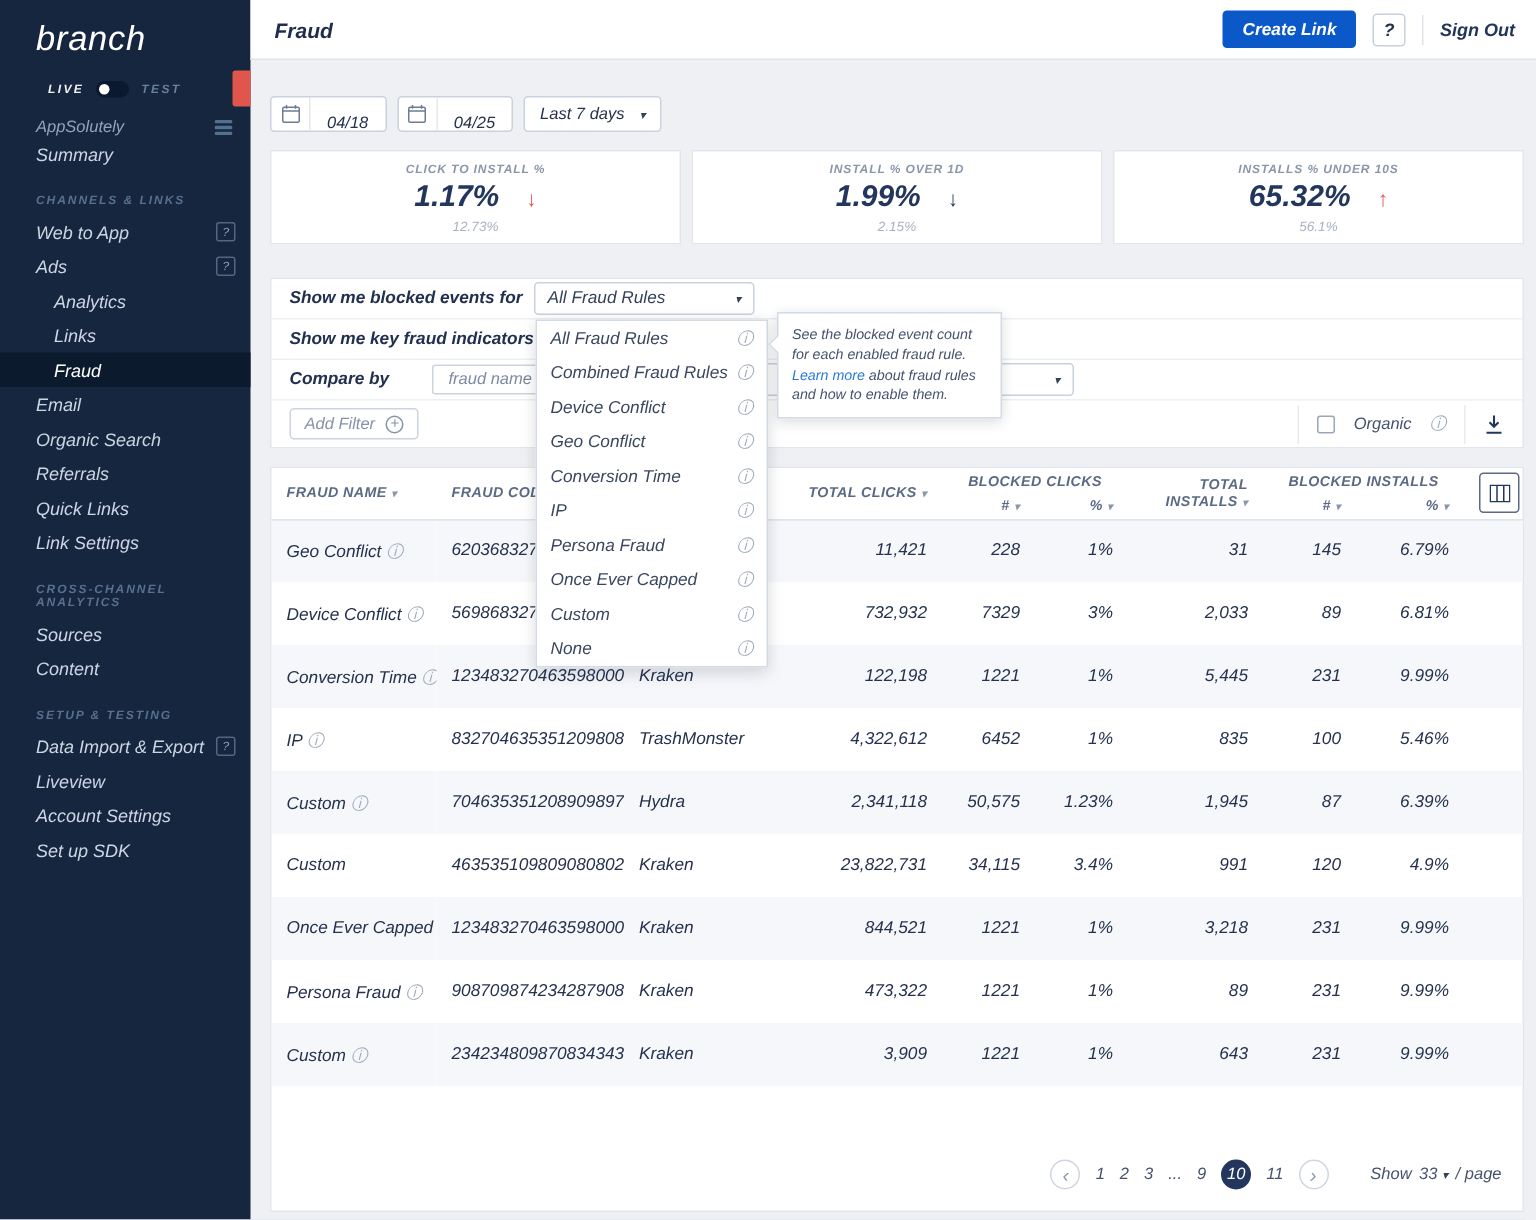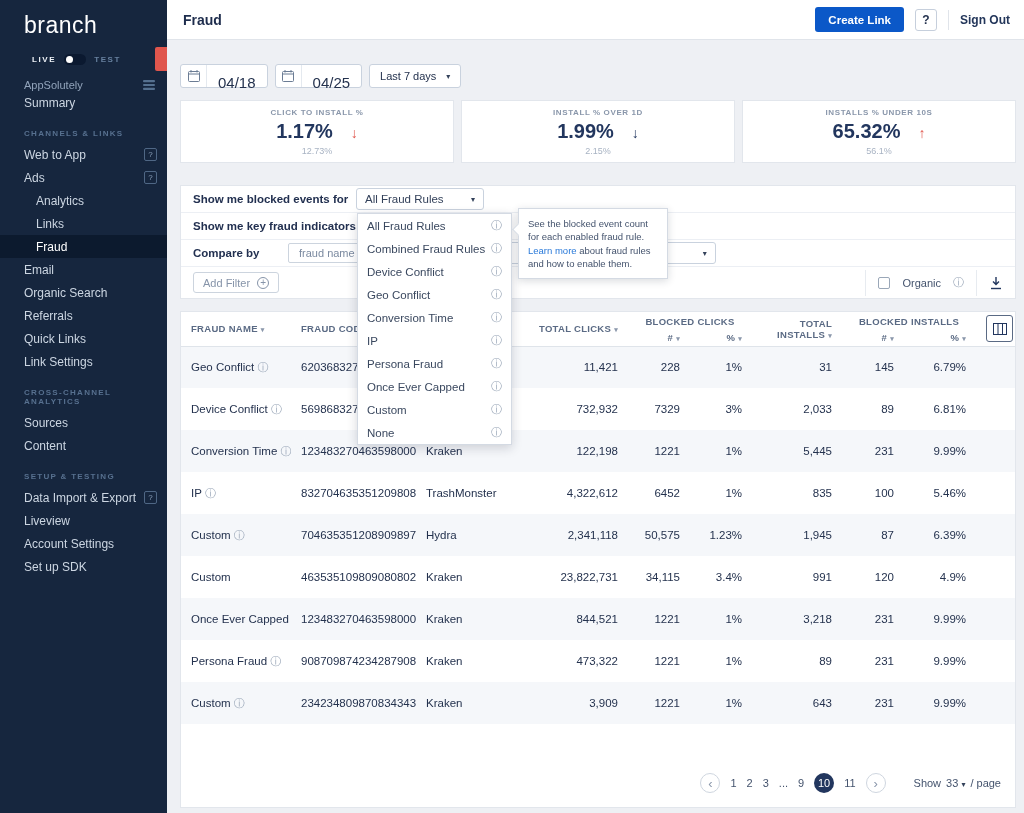--- a/index.html
+++ b/index.html
@@ -1,17 +1,17 @@
 <!DOCTYPE html>
 <html><head>
 <meta charset="utf-8">
 <style>
   * { box-sizing: border-box; margin: 0; padding: 0; }
   body { font-family: "Liberation Sans", sans-serif; background:#d8dce2; }
-  .app { position:relative; width:1024px; height:813px; background:#eef0f4; overflow:hidden; }
+  .app { position:relative; width:1024px; height:813px; background:#eef0f4; overflow:hidden;font-style:italic; }
 
   
   .sidebar { position:absolute; left:0; top:0; width:167px; height:813px; background:#16263e; color:#c9d3e0; }
   .logo { padding:12px 0 8px 24px; font-size:23px; color:#ffffff; letter-spacing:.5px; }
   .env-row { display:flex; align-items:center; gap:8px; padding-left:32px; height:24px; position:relative; }
   .env-label { font-size:8px; letter-spacing:1.6px; font-weight:bold; color:#eef2f7; }
   .env-label.test { color:#67809f; }
   .toggle { width:22px; height:11px; background:#0b1930; border-radius:6px; position:relative; cursor:pointer; }
   .knob { position:absolute; left:2px; top:2px; width:7px; height:7px; background:#fff; border-radius:50%; }
   .live-tab { position:absolute; right:0; top:0; width:12px; height:24px; background:#e0564d; border-radius:2px 0 0 2px; }
@@ -31,37 +31,37 @@
   .help-btn { width:22px; height:22px; border:1px solid #c6cfdc; border-radius:3px; display:flex; align-items:center; justify-content:center; font-size:12px; color:#24324e; font-weight:bold; cursor:pointer; }
   .vdiv { width:1px; height:20px; background:#e0e4ea; }
   .signout { font-size:12px; color:#23365a; font-weight:bold; cursor:pointer; }
 
   
   .content { position:absolute; left:167px; top:40px; width:857px; height:773px; padding:24px 8px 8px 13px; }
 
   .date-row { display:flex; gap:7px; margin-bottom:12px; }
   .date-ctl { display:flex; align-items:center; height:24px; background:#fff; border:1px solid #c9d2de; border-radius:3px; }
   .date-ctl .ic { width:26px; height:100%; display:flex; align-items:center; justify-content:center; border-right:1px solid #e4e9ef; }
-  .date-ctl .val { padding:0 11px; font-size:15px; color:#24324e;margin-top:12px; }
+  .date-ctl .val { padding:0 11px; font-size:11px; color:#24324e;margin-top:12px; }
   .preset-ctl { display:flex; align-items:center; gap:10px; height:24px; background:#fff; border:1px solid #c9d2de; border-radius:3px; padding:0 10px; font-size:11px; color:#24324e; cursor:pointer; }
   .caret { font-size:8px; color:#33415a; }
 
   .metrics { display:flex; gap:7px; margin-bottom:22px; }
   .card { flex:1; background:#fff; border:1px solid #e2e6ec; text-align:center; padding:7px 0 6px; }
   .card-label { font-size:8px; font-weight:bold; letter-spacing:.6px; color:#8a97ab; }
   .card-value { font-size:20px; font-weight:bold; color:#22365e; margin-top:3px; }
   .card-arrow { font-size:14px; font-weight:normal; margin-left:18px; }
   .card-prev { font-size:9px; color:#a8b3c3; margin-top:3px; }
 
   .filter-panel { background:#fff; border:1px solid #e2e6ec; margin-bottom:12px; }
   .f-row { height:27px; display:flex; align-items:center; padding:0 12px; border-bottom:1px solid #eceff4; position:relative; font-size:11.5px; }
   .f-row:last-child { border-bottom:none; height:31px; }
   .f-label { font-weight:bold; color:#223050; width:163px; flex:none; white-space:nowrap; }
   .f-label.narrow { width:90px; }
-  .select-ctl { width:128px; height:22px; border:1px solid #c9d2de; border-radius:3px; background:#fff; display:flex; align-items:center; justify-content:space-between; padding:0 8px; color:#33415a; position:relative; cursor:pointer; }
+  .select-ctl { width:147px; height:22px; border:1px solid #c9d2de; border-radius:3px; background:#fff; display:flex; align-items:center; justify-content:space-between; padding:0 8px; color:#33415a; position:relative; cursor:pointer; }
   .chip { height:20px; border:1px solid #ccd4de; border-radius:2px; background:#fff; color:#7b8aa0; display:flex; align-items:center; padding:0 10px; margin-left:5px; font-size:11px; }
   .select-wide { margin-left:3px; width:347px; height:22px; border:1px solid #c9d2de; border-radius:3px; background:#fff; display:flex; align-items:center; justify-content:flex-end; padding:0 8px; cursor:pointer; }
   .add-filter { height:21px; border:1px solid #ccd4de; border-radius:3px; display:flex; align-items:center; gap:7px; padding:0 9px; color:#8694a9; font-size:11px; background:#fff; cursor:pointer; }
   .plus { width:12px; height:12px; border:1px solid #8694a9; border-radius:50%; font-size:10px; line-height:10px; text-align:center; color:#8694a9; }
   .f-right { margin-left:auto; display:flex; align-items:center; gap:12px; height:100%; }
   .checkbox { width:12px; height:12px; border:1px solid #9aa7b8; border-radius:2px; background:#fff; cursor:pointer; }
   .organic-label { color:#44536d; font-size:11px; }
   .info { color:#9aa7b8; font-size:11px; }
   .fdiv { width:1px; height:26px; background:#e7ebf0; }
 

